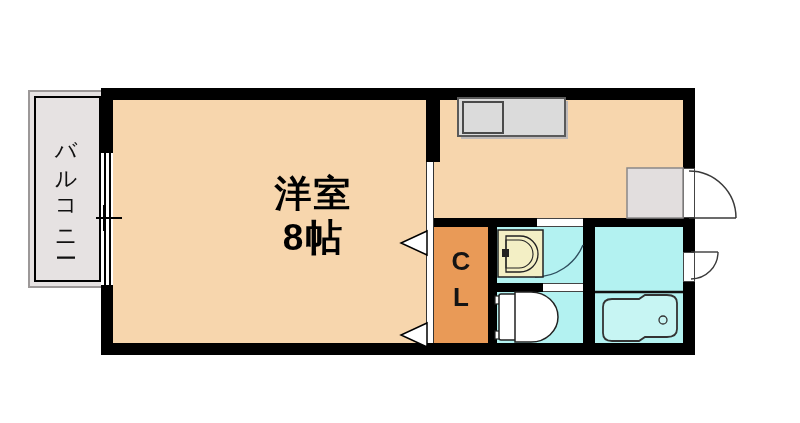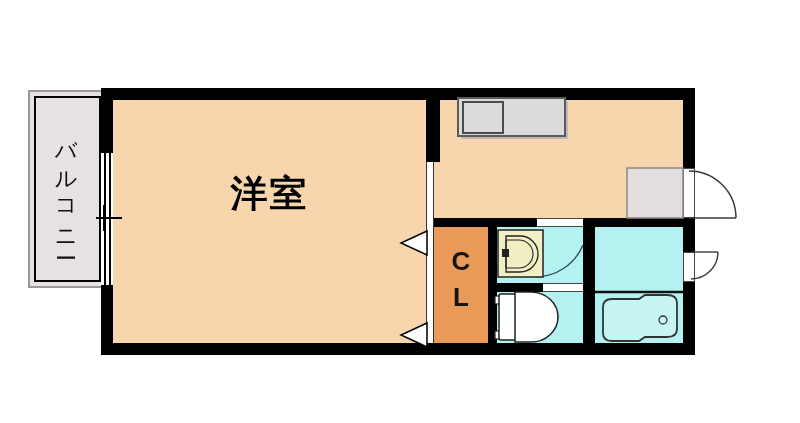--- a/index.html
+++ b/index.html
@@ -16,21 +16,21 @@
   .white{background:#fff;}
   .balcony-outer{border:2px solid #9C9898;background:#E6E2E2;}
   .balcony-inner{border:2px solid #000;background:#E6E2E2;}
   .balcony-label{
     display:flex;align-items:center;justify-content:center;
     writing-mode:vertical-rl;text-orientation:mixed;
     font-size:22px;color:#111;letter-spacing:5px;font-weight:500;
   }
   .room-label{
     text-align:center;font-weight:bold;color:#000;
-    font-size:37px;line-height:1.18;letter-spacing:2px;
+    font-size:37px;line-height:1.18;letter-spacing:2px;margin-left:44px;
   }
   .cl-label{
     text-align:center;font-weight:bold;color:#141414;
     font-size:26px;line-height:1.4;
   }
   .door-track{background:#fff;border-left:1px solid #333;border-right:1px solid #333;}
   .opening-h{background:#fff;border-top:1px solid #444;border-bottom:1px solid #444;}
   .opening-v{background:#fff;border:1px solid #444;}
   svg{position:absolute;left:0;top:0;}
 </style>
@@ -120,19 +120,20 @@
 
     <line x1="595" y1="292" x2="683" y2="292" stroke="#111" stroke-width="2.5"></line>
     <g>
       <path d="M612 299 H639 L645 295 H667 Q677 295 677 303 V329 Q677 337 667 337 H645 L639 341 H612 Q603 341 603 333 V307 Q603 299 612 299 Z" fill="#C7F5F3" stroke="#333" stroke-width="1.8"></path>
       <circle cx="663" cy="320" r="4" fill="none" stroke="#333" stroke-width="1.3"></circle>
     </g>
   </svg>
 
   <div class="abs room-label" style="left:113px;top:172px;width:313px;">
     <div>洋室</div>
+    <div>8帖</div>
   </div>
   <div class="abs cl-label" style="left:434px;top:243px;width:54px;">
     <div>C</div>
     <div>L</div>
   </div>
 
 </div>
 
 </body></html>

